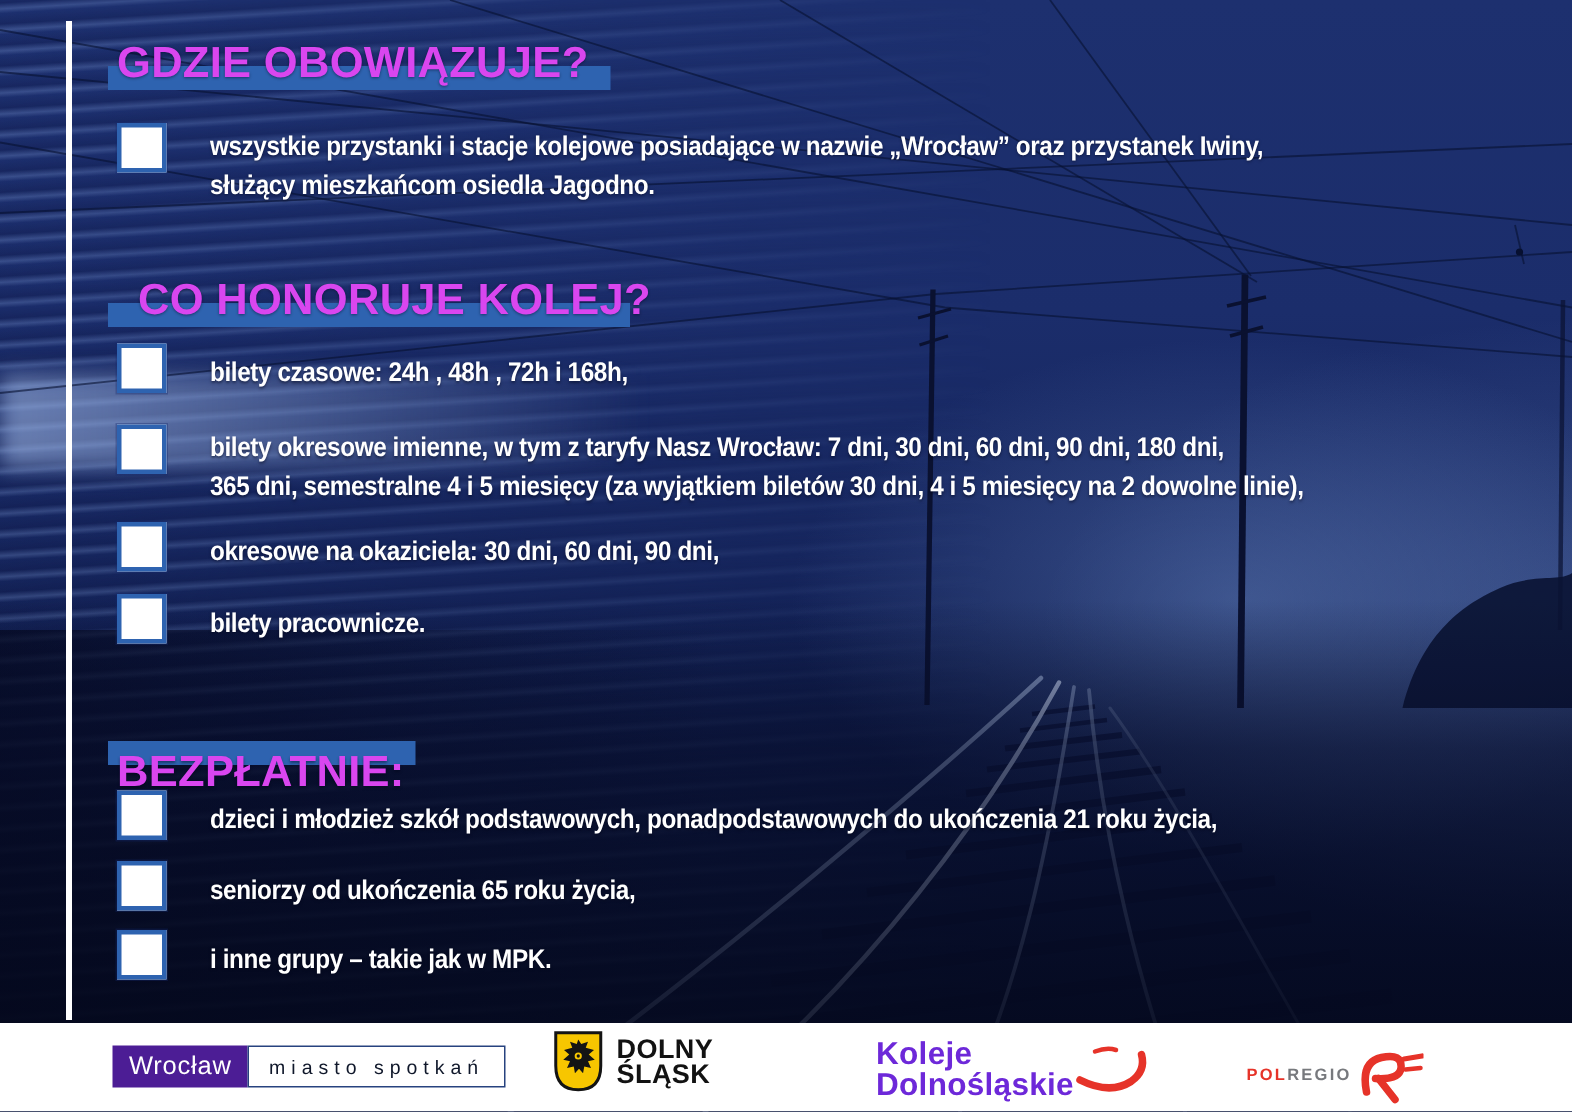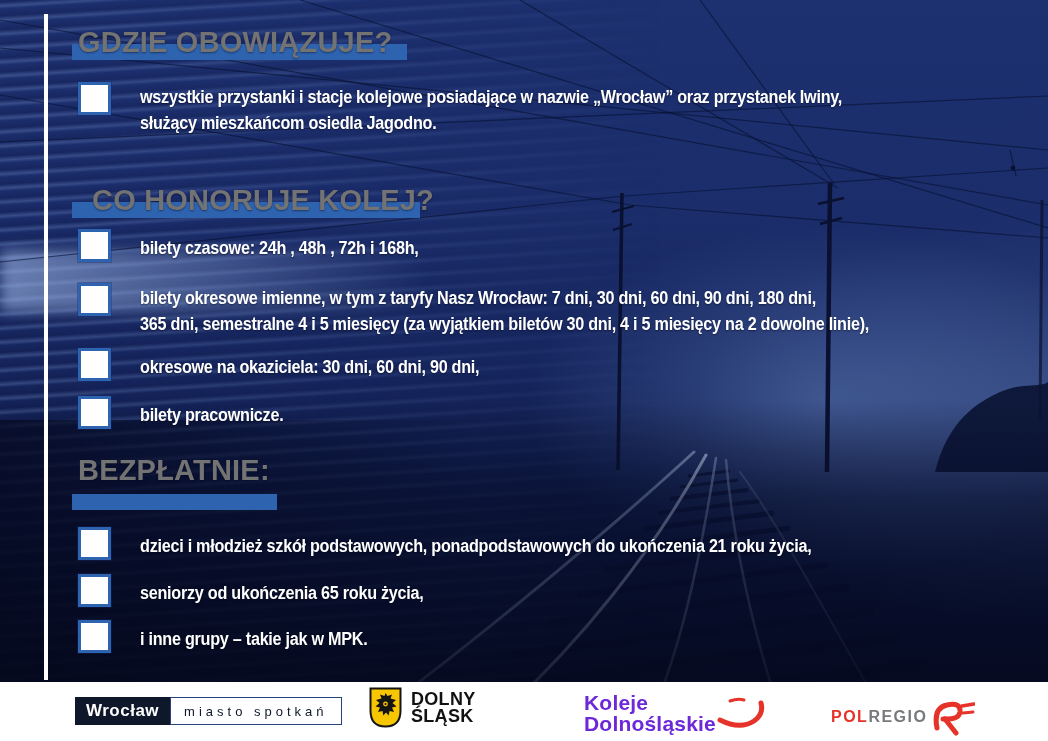--- a/index.html
+++ b/index.html
@@ -34,54 +34,54 @@
   }
   .bottom-dark{
     position:absolute;left:0;top:400px;width:100%;height:282px;
     background:linear-gradient(180deg,rgba(6,11,38,0),rgba(6,11,38,.55) 35%,rgba(4,8,28,.85));
   }
   .scene{position:absolute;inset:0;}
   
   .left-line{position:absolute;left:44px;top:14px;width:4px;height:666px;background:#ffffff;}
   
   .heading{
-    position:absolute;left:78px;z-index:3;color:#737373;font-weight:bold;
+    position:absolute;left:78px;z-index:3;color:#d946ef;font-weight:bold;
     font-size:29px;line-height:1.05;letter-spacing:.2px;
     text-shadow:0 1px 2px rgba(2,6,24,.45);white-space:nowrap;
   }
   .heading-bar{position:absolute;left:72px;height:16px;background:#2e63b0;z-index:2;}
   
   .row{position:absolute;left:78px;z-index:3;}
   .checkbox{
     position:absolute;left:0;top:0;width:27px;height:27px;
     background:#fff;border:3px solid #2e63b0;box-shadow:0 0 0 1px rgba(20,40,110,.35);
   }
   .item-text{
     position:absolute;left:62px;width:980px;
     color:#fff;font-weight:bold;font-size:18px;line-height:26px;letter-spacing:-.3px;
     white-space:pre-line;transform:scaleX(.90);transform-origin:0 0;
     text-shadow:0 1px 2px rgba(2,6,24,.5);
   }
   
   .footer{position:absolute;left:0;top:682px;width:1048px;height:59px;background:#ffffff;z-index:4;}
   .logo-wroclaw{position:absolute;left:75px;top:15px;height:28px;display:flex;}
   .wroclaw-box{
-    background:#0f172a;color:#fff;font-size:17px;font-weight:bold;
+    background:#4c1d95;color:#fff;font-size:17px;font-weight:normal;
     display:flex;align-items:center;padding:0 11px;letter-spacing:.5px;
   }
   .spotkan-box{
     border:1px solid #27427f;color:#0f172a;font-size:13px;font-weight:500;
     letter-spacing:4px;display:flex;align-items:center;padding:0 13px;white-space:nowrap;
   }
   .logo-ds{position:absolute;left:369px;top:5px;display:flex;align-items:center;gap:9px;}
   .ds-text{font-size:18px;font-weight:900;color:#121212;line-height:.92;letter-spacing:.3px;}
   .logo-kd{position:absolute;left:584px;top:10px;display:flex;align-items:center;}
   .kd-text{font-size:21px;font-weight:800;color:#6d28d9;line-height:1.0;letter-spacing:.2px;}
   .logo-pr{position:absolute;left:831px;top:16px;display:flex;align-items:center;gap:4px;}
-  .pr-text{font-size:16px;font-weight:800;letter-spacing:1.5px;white-space:nowrap;}
+  .pr-text{font-size:11px;font-weight:800;letter-spacing:1.5px;white-space:nowrap;}
   .pr-red{color:#e63329;}
   .pr-gray{color:#77797d;}
 </style>
 </head>
 <body>
 
 <div class="poster">
 
   <div class="bg"></div>
   <div class="streaks"></div>
@@ -166,21 +166,21 @@
   <div class="row" style="top:348px;">
     <div class="checkbox"></div>
     <div class="item-text" style="top:6px;">okresowe na okaziciela: 30 dni, 60 dni, 90 dni,</div>
   </div>
   <div class="row" style="top:396px;">
     <div class="checkbox"></div>
     <div class="item-text" style="top:6px;">bilety pracownicze.</div>
   </div>
 
   <div class="heading-bar" style="top:494px;width:205px;"></div>
-  <div class="heading" style="top:455px;">BEZPŁATNIE:</div>
+  <div class="heading" style="top:500px;">BEZPŁATNIE:</div>
 
   <div class="row" style="top:527px;">
     <div class="checkbox"></div>
     <div class="item-text" style="top:6px;">dzieci i młodzież szkół podstawowych, ponadpodstawowych do ukończenia 21 roku życia,</div>
   </div>
   <div class="row" style="top:574px;">
     <div class="checkbox"></div>
     <div class="item-text" style="top:6px;">seniorzy od ukończenia 65 roku życia,</div>
   </div>
   <div class="row" style="top:620px;">

